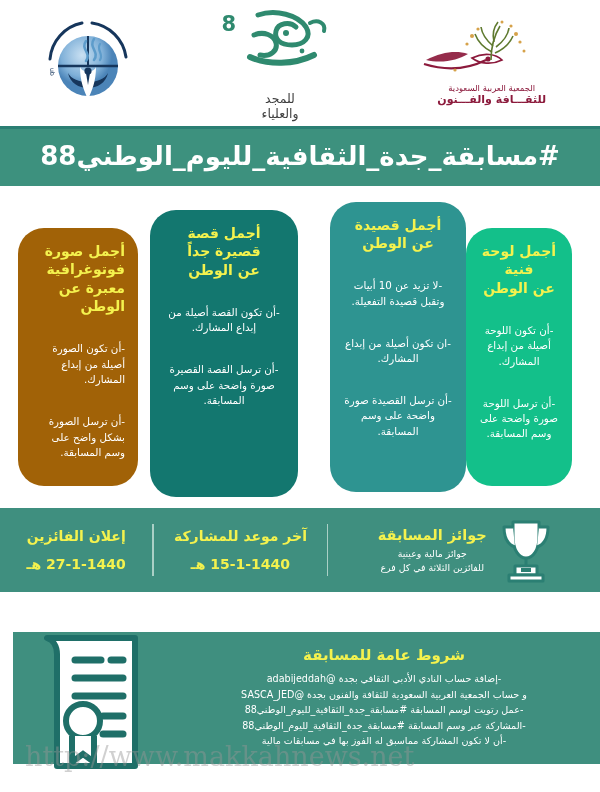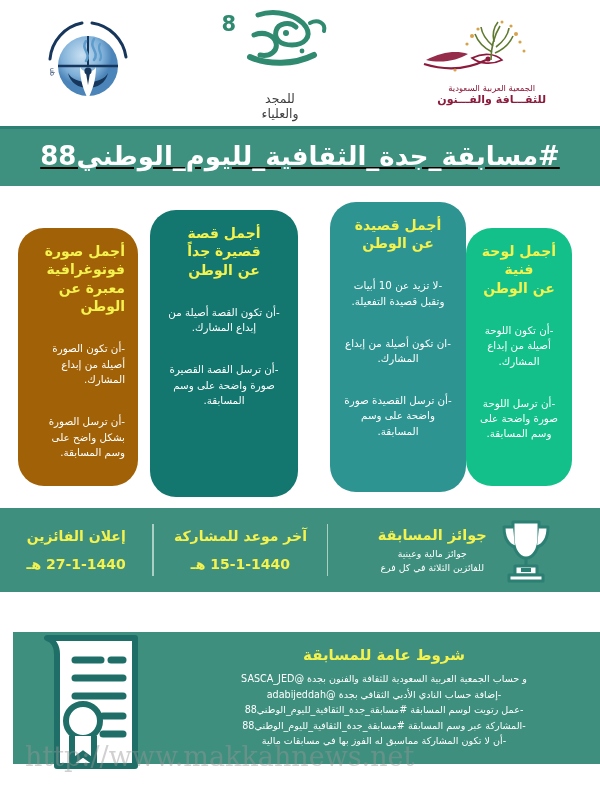--- a/index.html
+++ b/index.html
@@ -185,21 +185,21 @@
           <path d="M56 12 A40 40 0 0 1 90 46"></path>
         </g>
         <g fill="#16365c" font-size="6.3" font-family="DejaVu Sans, sans-serif">
           <path id="arcEN" d="M14 58 A38 38 0 0 0 90 58" fill="none"></path>
           <text><textPath href="#arcEN" startOffset="6%">Jeddah Literary Cultural Club</textPath></text>
         </g>
       </svg>
     </div>
   </div>
 
-  <div class="title-band" style="background: rgb(61, 145, 126); text-decoration: underline;">
+  <div class="title-band" style="background: rgb(61, 145, 126);">
     <div class="topline"></div>
     <div class="hashtag-title">#مسابقة_جدة_الثقافية_لليوم_الوطني88</div>
   </div>
 
   <div class="cards">
 
     <div class="card" id="card-1" style="background: #a16207; text-align: right;">
       <div class="card-head">أجمل صورة
 فوتوغرافية
 معبرة عن
@@ -291,22 +291,22 @@
         <path d="M72 114 H92"></path>
       </g>
       <g stroke="#1f6f68" stroke-width="6" fill="#ffffff">
         <circle cx="52" cy="101" r="17"></circle>
         <path d="M41 116 L41 142 L52 134 L63 142 L63 116" fill="#ffffff"></path>
       </g>
     </svg>
 
     <div class="cond-inner">
       <div class="cond-title">شروط عامة للمسابقة</div>
+      <div class="cond-line">-إضافة حساب النادي الأدبي الثقافي بجدة @adabijeddah</div>
       <div class="cond-line">و حساب الجمعية العربية السعودية للثقافة والفنون  بجدة @SASCA_JED</div>
-      <div class="cond-line">-إضافة حساب النادي الأدبي الثقافي بجدة @adabijeddah</div>
       <div class="cond-line">-عمل رتويت لوسم المسابقة  #مسابقة_جدة_الثقافية_لليوم_الوطني88</div>
       <div class="cond-line">-المشاركة عبر وسم المسابقة #مسابقة_جدة_الثقافية_لليوم_الوطني88</div>
       <div class="cond-line">-أن لا تكون المشاركة مماسبق له الفوز بها في مسابقات مالية</div>
     </div>
   </div>
 
   <div class="wm-mid">http://www.makkahnews.net</div>
 
 </div>
 

